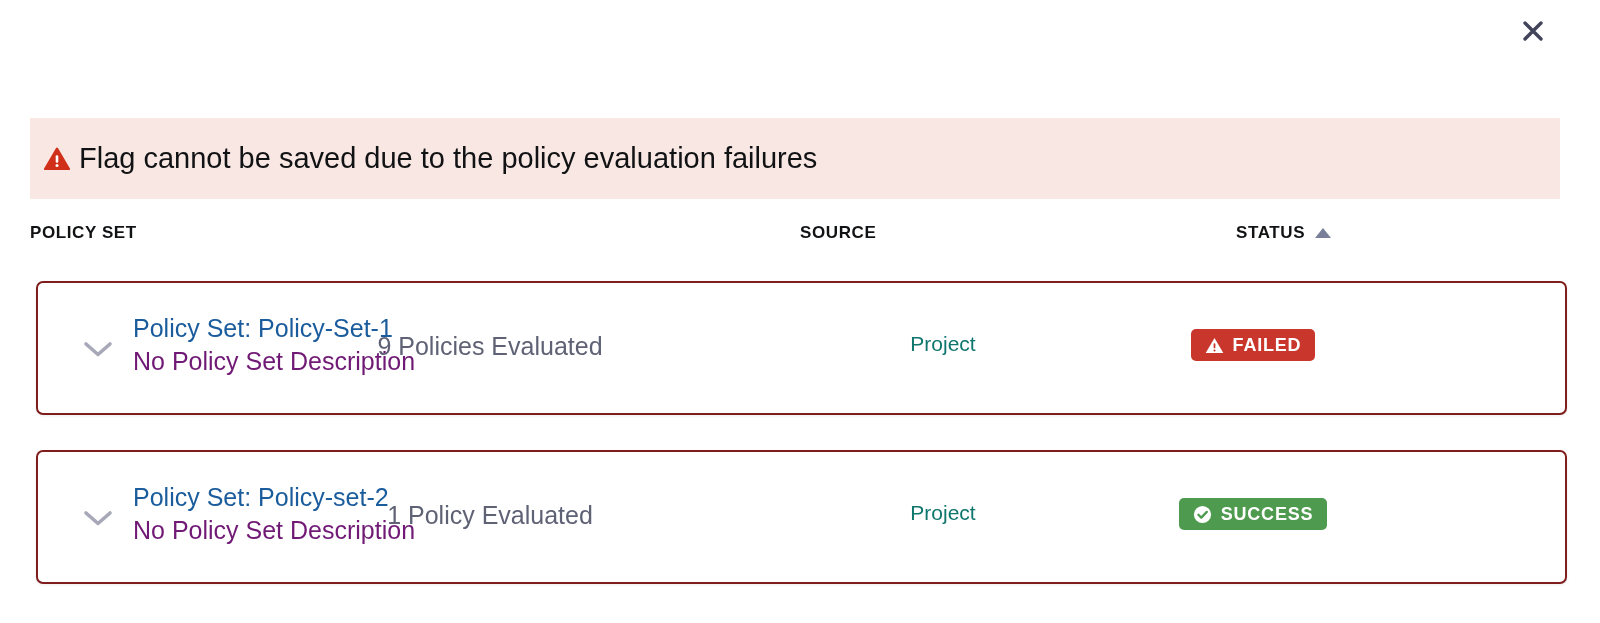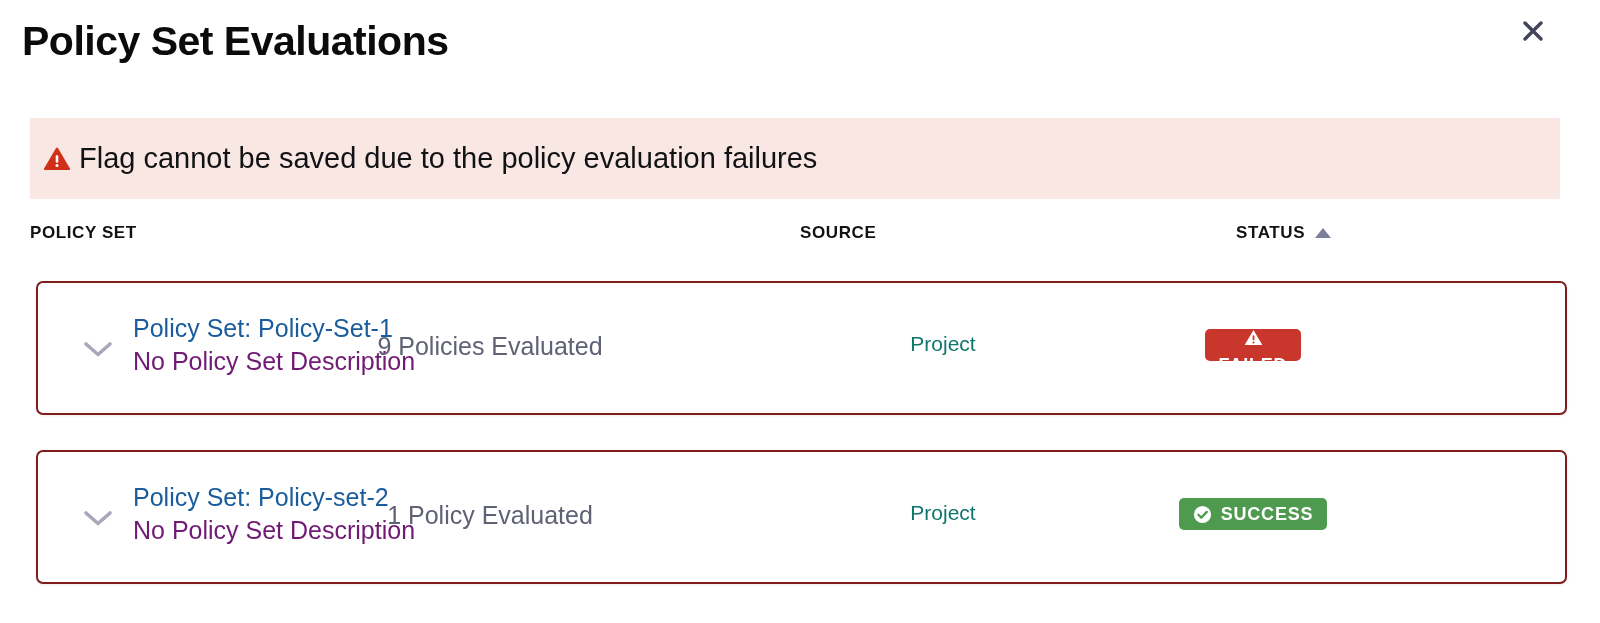--- a/index.html
+++ b/index.html
@@ -184,31 +184,30 @@
     gap: 9px;
     height: 32px;
     padding: 0 14px;
     border-radius: 5px;
     font-size: 18px;
     font-weight: bold;
     letter-spacing: 0.8px;
     color: #ffffff;
     white-space: nowrap;
   }
-  .badge.failed  { background: #c9372c; flex-direction: column; }
+  .badge.failed  { background: #c9372c; }
   .badge.success { background: #4e9a4e; }
   .badge-icon { display: flex; align-items: center; justify-content: center; width: 19px; height: 19px; }
   .badge-icon svg { display: block; }
 </style>
 </head>
 <body>
 
 <div class="page">
 
-  <div class="page-title">Policy Set Evaluations</div>
 
   <button class="close-button" aria-label="Close">
     <svg width="26" height="26" viewBox="0 0 26 26">
       <path d="M5 5 L21 21 M21 5 L5 21" stroke="#42445a" stroke-width="3.4" stroke-linecap="round"></path>
     </svg>
   </button>
 
   <div class="alert-banner">
     <span class="alert-icon">
       <svg width="26" height="24" viewBox="0 0 26 24">

